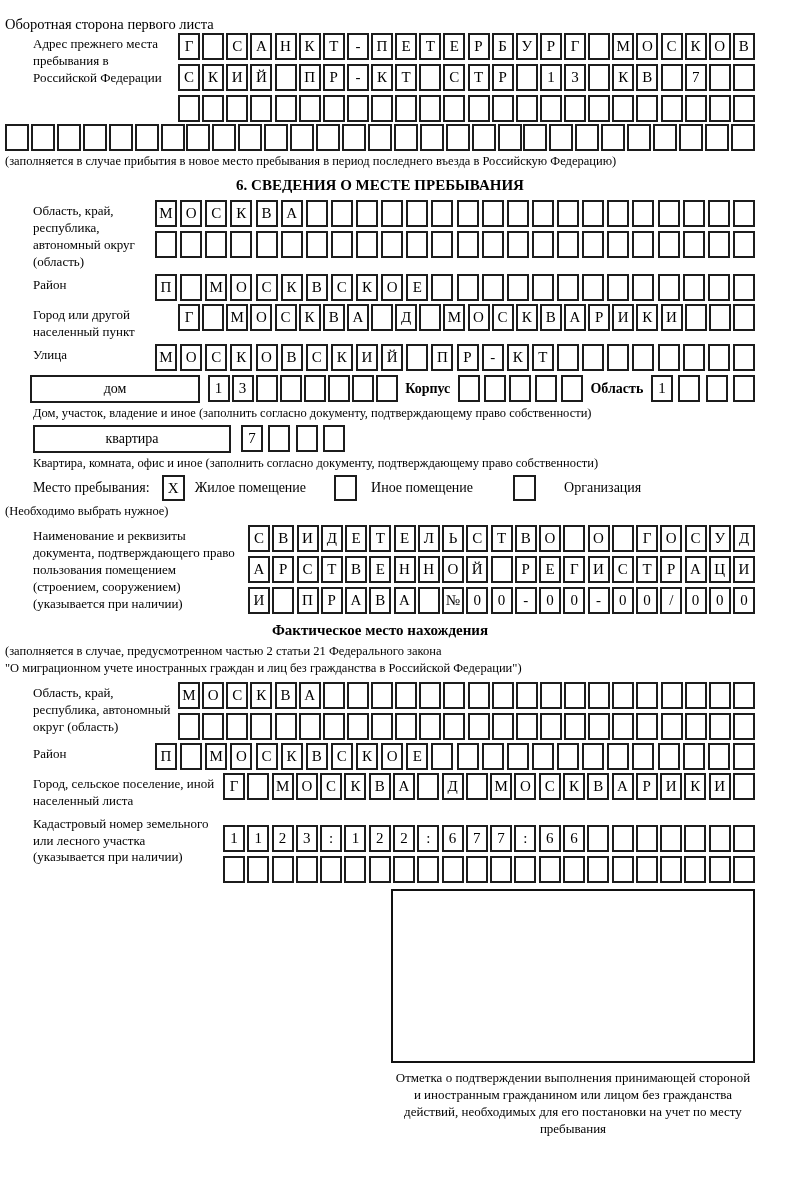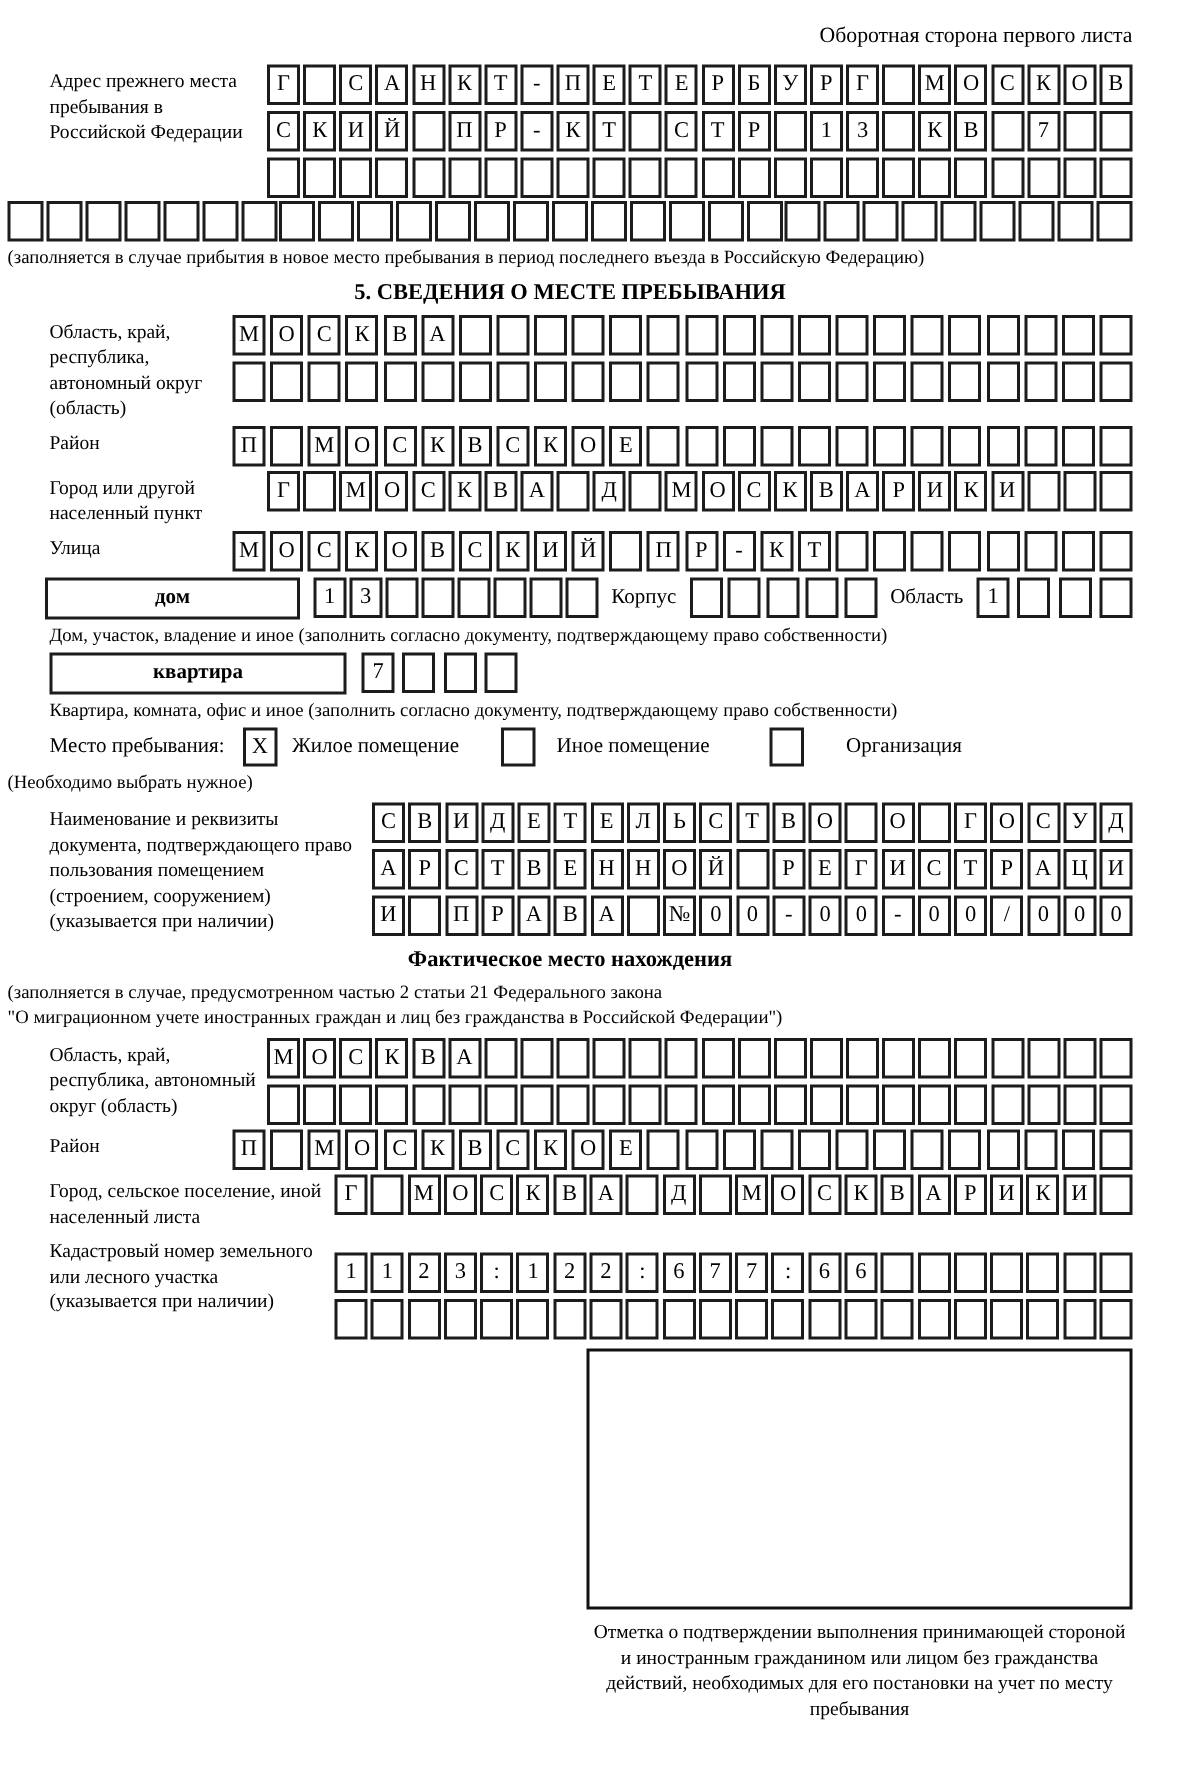--- a/index.html
+++ b/index.html
@@ -1,38 +1,38 @@
 <!DOCTYPE html>
 <html><head>
 <meta charset="utf-8">
 <style>
   html,body{margin:0;padding:0;background:#fff;color:#000;}
   body{width:800px;height:1180px;overflow:hidden;
        font-family:"Liberation Serif","DejaVu Serif",serif;}
   .form{width:750px;margin-left:5px;padding-top:16px;}
-  .hdr{text-align:right;font-size:14.5px;margin-bottom:10px;}
+  .hdr{font-size:14.5px;}
   .frow{display:flex;align-items:flex-start;justify-content:center;}
   .flabel{font-size:13px;line-height:1.3;padding-top:3px;padding-left:28px;box-sizing:border-box;}
   .fgrid{margin-left:auto;}
   .boxrow{display:flex;justify-content:space-between;margin-bottom:4px;}
   .boxrow:last-child{margin-bottom:0;}
   .cell{width:22px;height:27px;border:2px solid #1c1c1c;box-sizing:border-box;
         display:flex;align-items:center;justify-content:center;
         font-size:15px;line-height:1;background:#fff;}
   .wide .cell{width:24px;}
   .w600{width:600px}.w577{width:577px}.w750{width:750px}
   .w532{width:532px}.w507{width:507px}
   .w190{width:190px}.w125{width:125px}.w104{width:104px}
   .note{font-size:12.5px;line-height:1.3;}
   .note-center{}
   .title{font-weight:bold;font-size:15px;text-align:center;}
   .typebox{border:2px solid #1c1c1c;height:28px;box-sizing:border-box;
-           display:flex;align-items:center;justify-content:center;font-size:14px;font-weight:bold;}
+           display:flex;align-items:center;justify-content:center;font-size:14px;}
   .houserow{display:flex;align-items:center;justify-content:space-between;}
-  .inline-lbl{font-size:14px;white-space:nowrap;}
+  .inline-lbl{font-size:14px;white-space:nowrap;font-weight:bold;}
   .aptrow{display:flex;align-items:center;}
   .stayrow{display:flex;align-items:center;padding-left:28px;font-size:14px;}
   .checkbox{width:23px;height:26px;border:2px solid #1c1c1c;box-sizing:border-box;
             display:flex;align-items:center;justify-content:center;font-size:15px;}
   .stamp-wrap{margin-left:auto;width:364px;}
   .stamp-box{width:364px;height:174px;border:2px solid #111;box-sizing:border-box;background:#fff;}
   .stamp-note{font-size:13px;line-height:1.32;text-align:center;margin-top:6px;}
   .mb2{margin-bottom:2px}.mb3{margin-bottom:3px}.mb4{margin-bottom:4px}
   .mb6{margin-bottom:6px}.mb8{margin-bottom:8px}
   .mt12{margin-top:12px}
@@ -153,21 +153,21 @@
       <span class="cell"></span>
       <span class="cell"></span>
       <span class="cell"></span>
       <span class="cell"></span>
       <span class="cell"></span>
       <span class="cell"></span>
       <span class="cell"></span>
     </div>
   <div class="note note-center mb8">(заполняется в случае прибытия в новое место пребывания в период последнего въезда в Российскую Федерацию)</div>
 
-  <div class="title mb6">5. СВЕДЕНИЯ О МЕСТЕ ПРЕБЫВАНИЯ</div>
+  <div class="title mb6">6. СВЕДЕНИЯ О МЕСТЕ ПРЕБЫВАНИЯ</div>
 
   <div class="frow mb3">
     <div class="flabel" style="width:145px">Область, край, республика, автономный округ (область)</div>
     <div class="fgrid">
       <div class="boxrow w600">
           <span class="cell">М</span>
           <span class="cell">О</span>
           <span class="cell">С</span>
           <span class="cell">К</span>
           <span class="cell">В</span>

